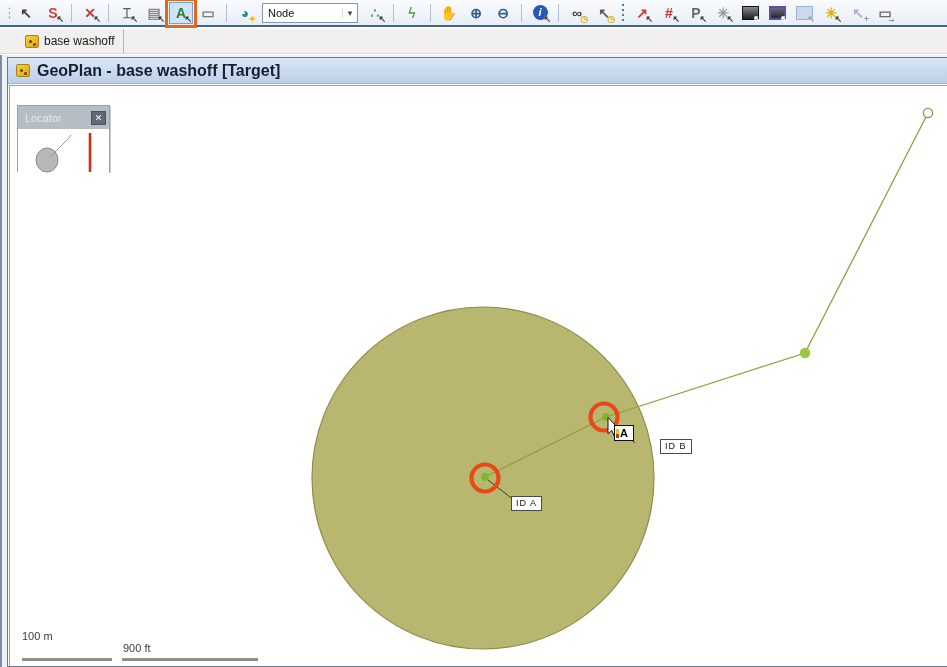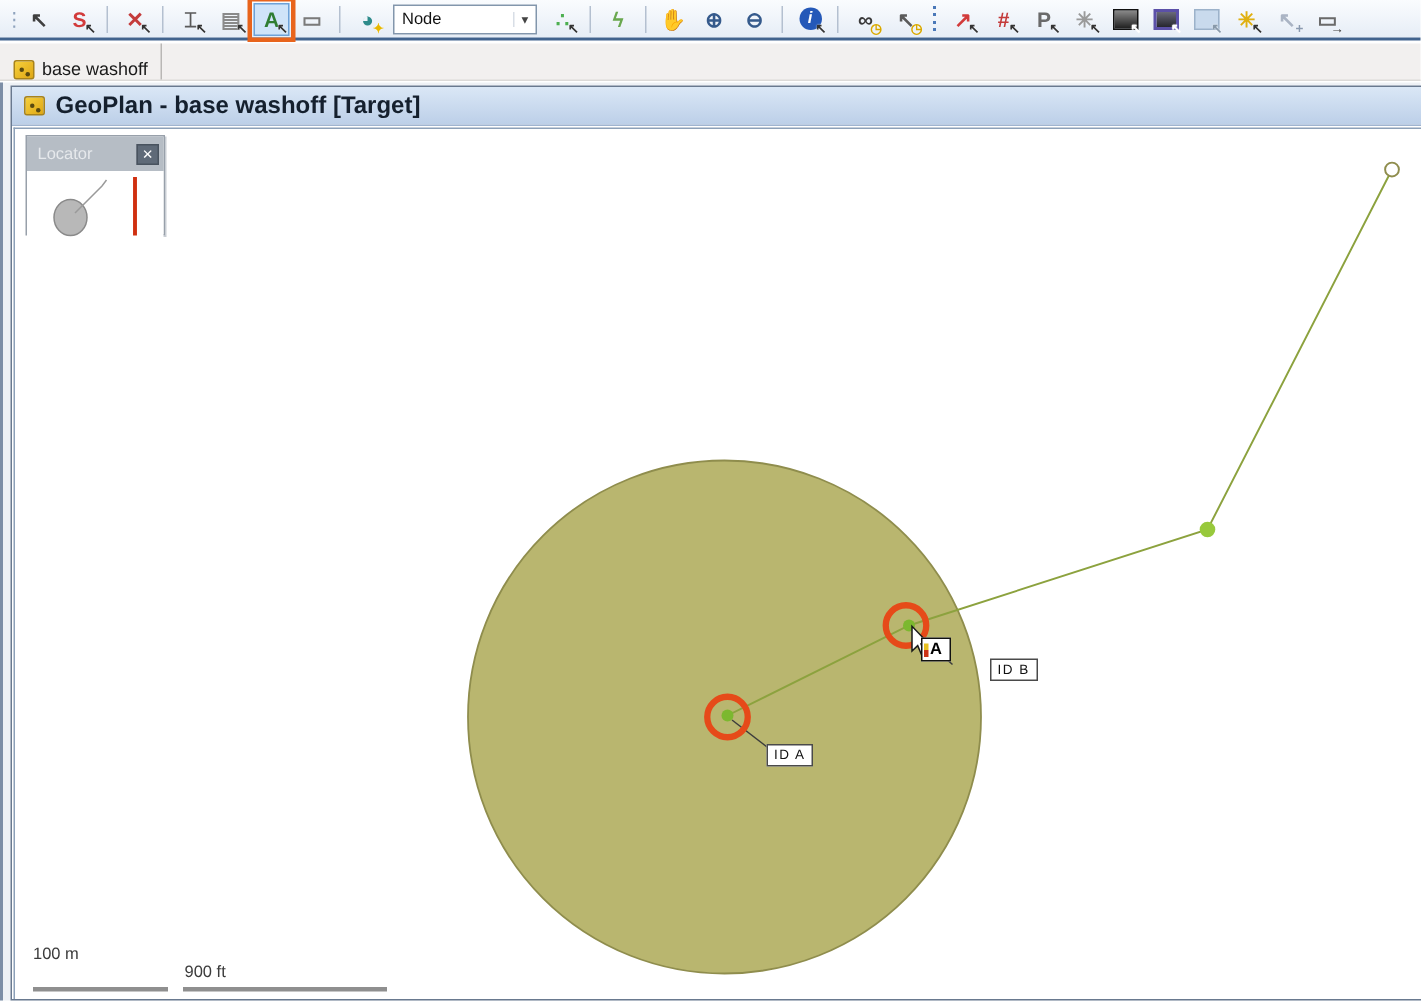--- a/index.html
+++ b/index.html
@@ -35,22 +35,22 @@
     background-size:2px 100%; background-repeat:no-repeat; background-position:center; }
   .tcombo { width:96px; height:20px; background:#fff; border:1px solid #8296ac;
     display:flex; align-items:center; cursor:pointer; margin:0 2px; }
   .tcombo-val { flex:1; font-size:11px; padding-left:5px; color:#111; }
   .tcombo-arrow { width:15px; text-align:center; font-size:9px; color:#444;
     border-left:1px solid #d8dee6; }
 
   
   .tabrow { position:absolute; left:0; top:29px; width:947px; height:25px;
     background:#f2f0ef; border-bottom:1px solid #dcdad8; display:flex; }
-  .tab { display:flex; align-items:flex-end; gap:5px; padding:0 8px 0 9px; height:100%;
-    border-right:1px solid #b9b7b5; cursor:pointer; }
+  .tab { display:flex; align-items:center; gap:5px; padding:0 8px 0 9px; height:100%;
+    border-right:1px solid #b9b7b5; cursor:pointer;margin-left:16px; }
   .tab-label { font-size:12px; color:#1a1a1a; }
   .doc-icon { width:14px; height:13px; border-radius:2px;
     background:linear-gradient(135deg,#f6d03c,#dfa715); border:1px solid #a8831c;
     position:relative; flex:0 0 auto; }
   .doc-icon::before { content:""; position:absolute; left:3px; top:4px; width:3px; height:3px;
     border-radius:50%; background:#5a4a10; }
   .doc-icon::after { content:""; position:absolute; left:7px; top:7px; width:3px; height:3px;
     border-radius:50%; background:#5a4a10; }
 
   
@@ -72,21 +72,21 @@
   .map-label { position:absolute; background:#fff; border:1px solid #4a4a4a;
     font-size:9px; color:#111; padding:1px 4px; line-height:11px; letter-spacing:1px;
     cursor:pointer; }
   .cursor-badge { position:absolute; left:604px; top:339px; width:20px; height:16px;
     background:#fff; border:1px solid #111; display:flex; align-items:center;
     justify-content:center; font-size:11px; font-weight:bold; color:#000; }
   .cursor-badge .mini { position:absolute; left:1px; top:3px; width:3px; height:9px;
     background:linear-gradient(#e8c020 0 50%, #cc3318 50% 100%); }
 
   
-  .locator { position:absolute; left:7px; top:4px; width:93px; height:67px;
+  .locator { position:absolute; left:7px; top:19px; width:93px; height:67px;
     border:1px solid #98a0aa; background:#fff; box-shadow:1px 1px 0 #c9ced4; }
   .locator-title { height:23px; background:#b6bdc5; display:flex; align-items:center;
     padding:0 3px 0 7px; }
   .locator-title-text { flex:1; font-size:11px; color:#e6e9ec; }
   .locator-close { width:15px; height:14px; background:#5f6a78; border:1px solid #49535f;
     color:#fff; font-size:9px; line-height:12px; text-align:center; cursor:pointer; }
   .locator-body { position:relative; width:100%; height:47px; background:#fff; }
 
   
   .scale-text { position:absolute; font-size:11px; color:#3c3c3c; }

